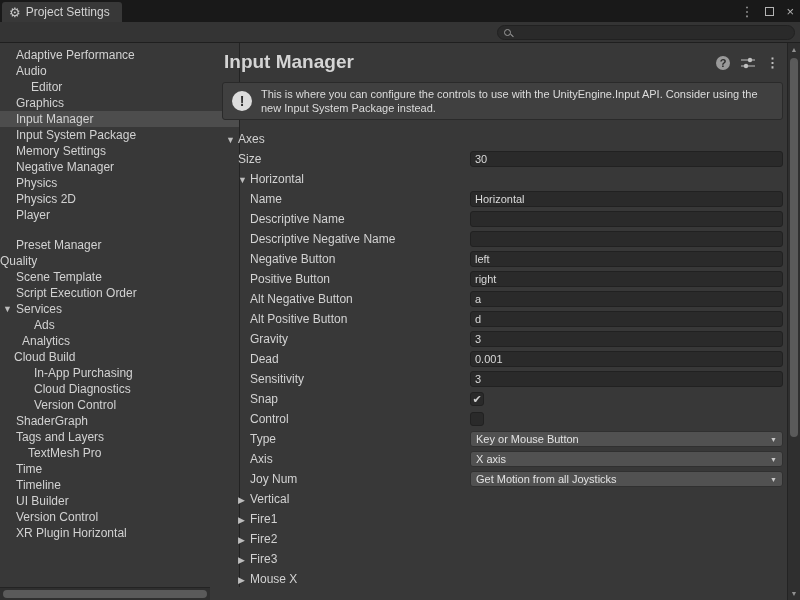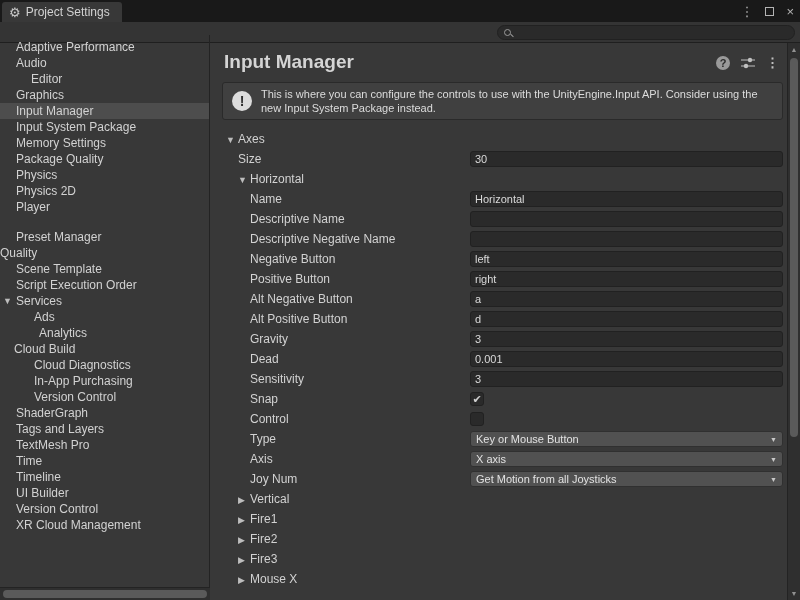--- a/index.html
+++ b/index.html
@@ -22,21 +22,21 @@
              border-bottom: 1px solid #1f1f1f; }
   .search { position: absolute; right: 5px; top: 3px; width: 298px; height: 15px; background: #2a2a2a;
             border: 1px solid #212121; border-radius: 8px; display: flex; align-items: center; padding: 0 6px; gap: 5px; }
   .mag { width: 7px; height: 7px; border: 1px solid #999; border-radius: 50%; position: relative; flex: none; }
   .mag::after { content: ''; position: absolute; width: 4px; height: 1px; background: #999;
                 transform: rotate(45deg); right: -4px; bottom: -1px; }
   .search input { flex: 1; background: transparent; border: none; outline: none; color: #d2d2d2; font-size: 11px;
                   font-family: "Liberation Sans", sans-serif; }
 
   
-  .sidebar { position: absolute; left: 0; top: 35px; width: 210px; bottom: 13px;
+  .sidebar { position: absolute; left: 0; top: 43px; width: 240px; bottom: 13px;
              border-right: 1px solid #232323; padding-top: 4px; overflow: hidden; }
   .side-item { position: relative; height: 16px; line-height: 16px; font-size: 12px; color: #d2d2d2;
                white-space: nowrap; cursor: default; }
   .side-item.selected { background: #4d4d4d; }
   .side-tri { position: absolute; left: 3px; top: 0; font-size: 9px; color: #bdbdbd; }
 
   
   .main { position: absolute; left: 210px; top: 43px; right: 13px; bottom: 0; overflow: hidden; }
   .main-title { font-size: 19px; font-weight: bold; color: #d4d4d4; padding: 8px 0 4px 14px; }
   .header-icons { position: absolute; top: 12px; right: 8px; display: flex; align-items: center; gap: 11px; }
@@ -102,43 +102,43 @@
   </div>
 
   <div class="sidebar" id="sidebar-list">
       <div class="side-item" style="padding-left: 16px;"><span>Adaptive Performance</span></div>
       <div class="side-item" style="padding-left: 16px;"><span>Audio</span></div>
       <div class="side-item" style="padding-left: 31px;"><span>Editor</span></div>
       <div class="side-item" style="padding-left: 16px;"><span>Graphics</span></div>
       <div class="side-item selected" style="padding-left: 16px;"><span>Input Manager</span></div>
       <div class="side-item" style="padding-left: 16px;"><span>Input System Package</span></div>
       <div class="side-item" style="padding-left: 16px;"><span>Memory Settings</span></div>
-      <div class="side-item" style="padding-left: 16px;"><span>Package Quality</span></div>
+      <div class="side-item" style="padding-left: 16px;"><span>Negative Manager</span></div>
       <div class="side-item" style="padding-left: 16px;"><span>Physics</span></div>
       <div class="side-item" style="padding-left: 16px;"><span>Physics 2D</span></div>
       <div class="side-item" style="padding-left: 16px;"><span>Player</span></div>
       <div class="side-item" style="padding-left: 16px; margin-top: 14px;"><span>Preset Manager</span></div>
       <div class="side-item" style="padding-left: 0;"><span>Quality</span></div>
       <div class="side-item" style="padding-left: 16px;"><span>Scene Template</span></div>
       <div class="side-item" style="padding-left: 16px;"><span>Script Execution Order</span></div>
       <div class="side-item" style="padding-left: 16px;"><span class="side-tri">▼</span><span>Services</span></div>
       <div class="side-item" style="padding-left: 34px;"><span>Ads</span></div>
-      <div class="side-item" style="padding-left: 39px;"><span>Analytics</span></div>
+      <div class="side-item" style="padding-left: 22px;"><span>Analytics</span></div>
       <div class="side-item" style="padding-left: 14px;"><span>Cloud Build</span></div>
+      <div class="side-item" style="padding-left: 34px;"><span>In-App Purchasing</span></div>
       <div class="side-item" style="padding-left: 34px;"><span>Cloud Diagnostics</span></div>
-      <div class="side-item" style="padding-left: 34px;"><span>In-App Purchasing</span></div>
       <div class="side-item" style="padding-left: 34px;"><span>Version Control</span></div>
       <div class="side-item" style="padding-left: 16px;"><span>ShaderGraph</span></div>
       <div class="side-item" style="padding-left: 16px;"><span>Tags and Layers</span></div>
-      <div class="side-item" style="padding-left: 16px;"><span>TextMesh Pro</span></div>
+      <div class="side-item" style="padding-left: 28px;"><span>TextMesh Pro</span></div>
       <div class="side-item" style="padding-left: 16px;"><span>Time</span></div>
       <div class="side-item" style="padding-left: 16px;"><span>Timeline</span></div>
       <div class="side-item" style="padding-left: 16px;"><span>UI Builder</span></div>
       <div class="side-item" style="padding-left: 16px;"><span>Version Control</span></div>
-      <div class="side-item" style="padding-left: 16px;"><span>XR Cloud Management</span></div>
+      <div class="side-item" style="padding-left: 16px;"><span>XR Plugin Horizontal</span></div>
     </div>
 
   <div class="main">
     <div class="main-title">Input Manager</div>
     <div class="header-icons">
       <span class="help-icon">?</span>
       <span style="display:flex;align-items:center;">
         <svg width="14" height="12" viewBox="0 0 14 12">
           <line x1="0" y1="3" x2="14" y2="3" stroke="#c0c0c0" stroke-width="1"></line>
           <circle cx="9" cy="3" r="2.2" fill="#c0c0c0"></circle>

